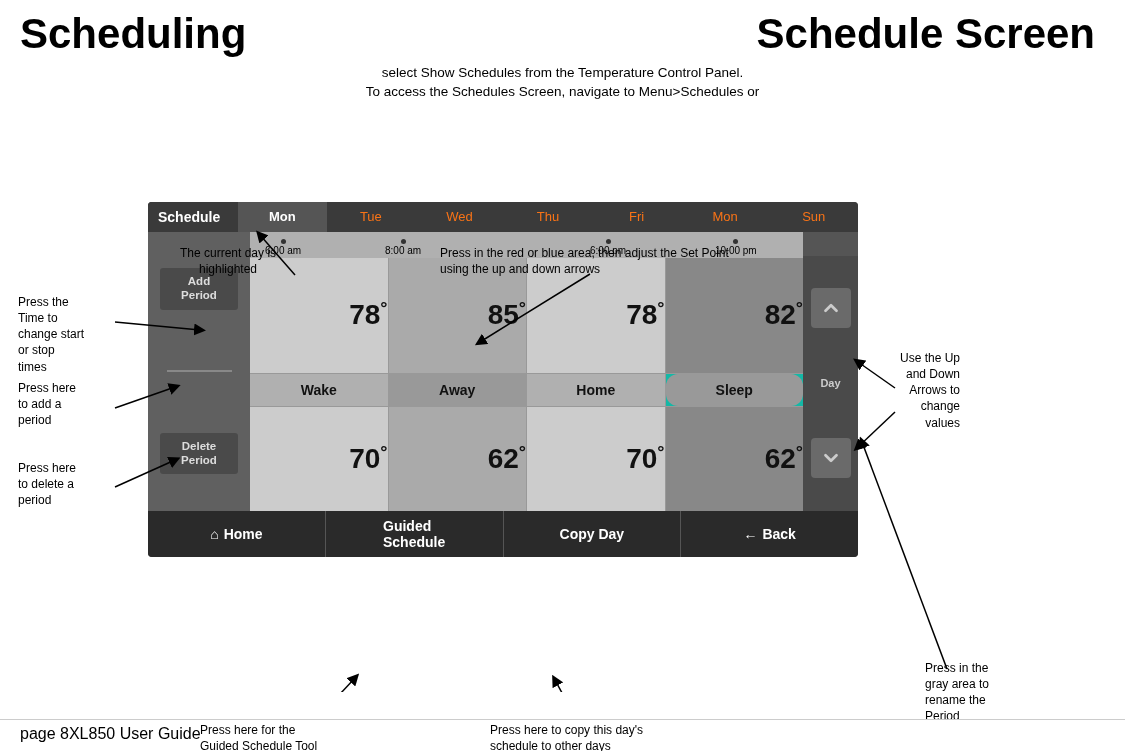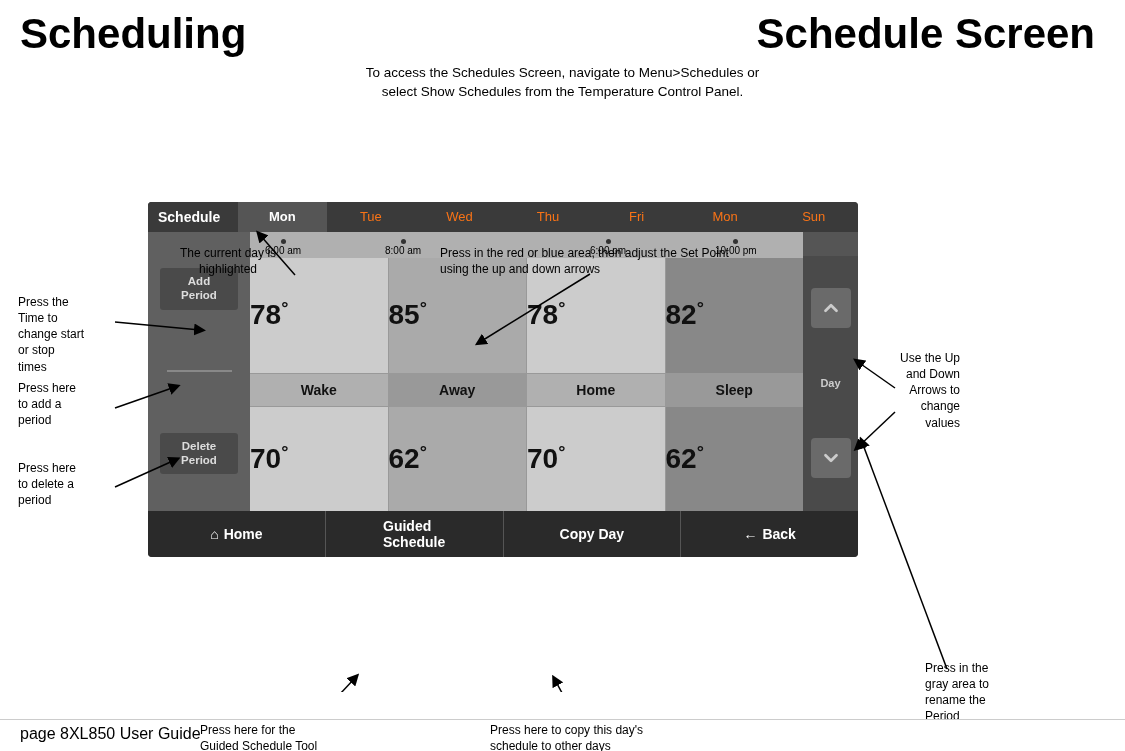--- a/index.html
+++ b/index.html
@@ -168,21 +168,21 @@
     .cool-row {
       display: flex;
       flex: 1;
       background: #ccc;
     }
 
     .p-cell {
       flex: 1;
       display: flex;
       align-items: center;
-      justify-content: flex-start;
+      justify-content: flex-end;
       border-right: 1px solid #999;
       cursor: pointer;
     }
     .p-cell:last-child { border-right: none; }
 
     .p-temp {
       font-size: 28px;
       font-weight: bold;
       color: #111;
     }
@@ -202,21 +202,21 @@
     }
     .n-cell {
       flex: 1;
       display: flex;
       align-items: center;
       justify-content: center;
       border-right: 1px solid #999;
       background: #b0b0b0;
       cursor: pointer;
     }
-    .n-cell:last-child { border-right: none; }
+    .n-cell:last-child { border-right: none; border-radius: 12px; }
     .n-cell.grey-med { background: #999; }
 
     .sched-right {
       width: 55px;
       background: #4a4a4a;
       display: flex;
       flex-direction: column;
       align-items: center;
       justify-content: space-around;
       padding: 8px 0;
@@ -272,22 +272,22 @@
   </style>
 </head>
 <body>
 
 <div class="page-header">
   <span class="title-left">Scheduling</span>
   <span class="title-right">Schedule Screen</span>
 </div>
 
 <div class="intro-text">
+  <div>select Show Schedules from the Temperature  Control Panel.</div>
   <div>To access the Schedules Screen, navigate to Menu&gt;Schedules or</div>
-  <div>select Show Schedules from the Temperature  Control Panel.</div>
 </div>
 
 <div style="position:relative; margin: 0 0 0 0; width:1125px; height:590px;">
 
   <div style="position:absolute; left:148px; top:100px; width:710px; height:355px;">
     <div class="inner-screen">
 
       <div class="sched-header">
         <div class="sched-label">Schedule</div>
         <div class="day-header-row">

